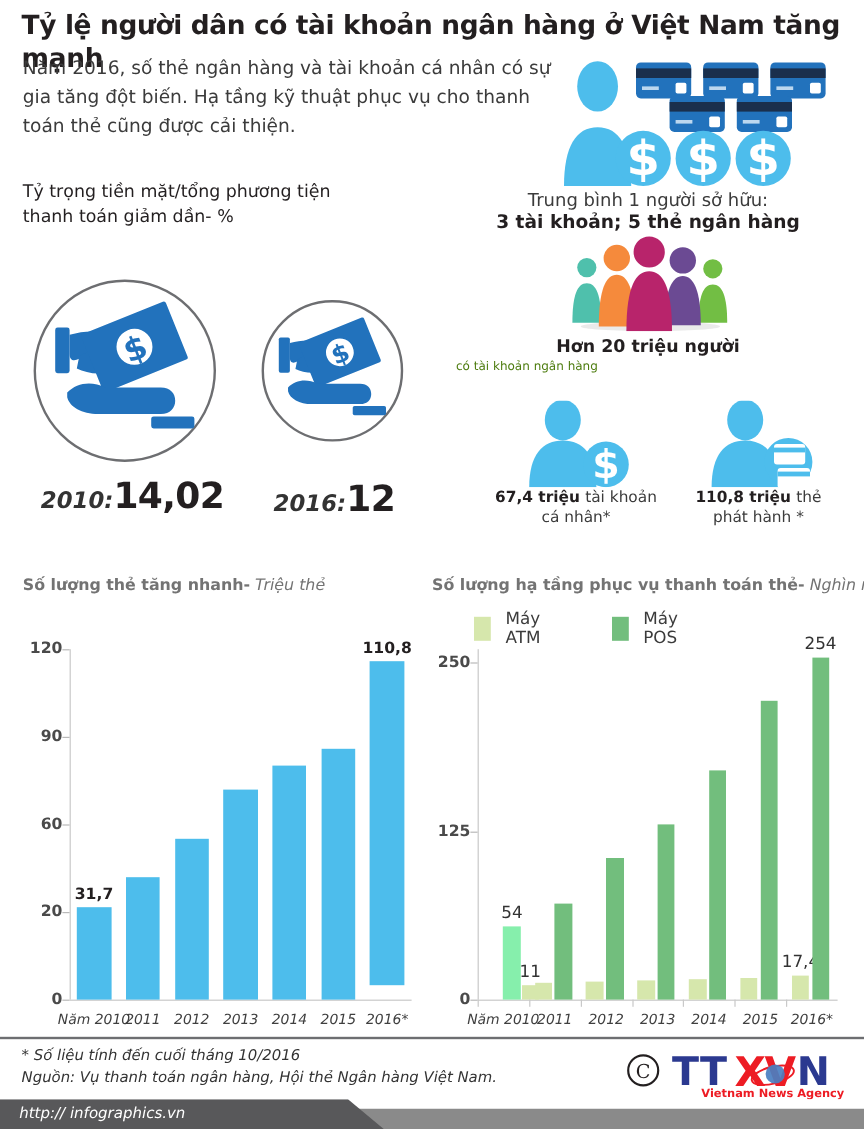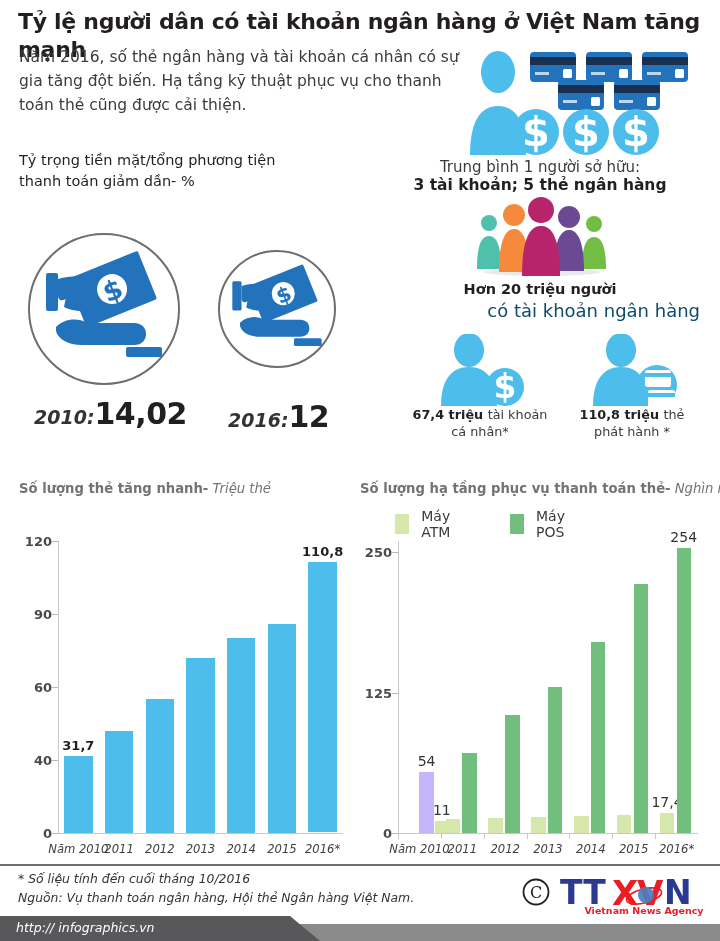--- a/index.html
+++ b/index.html
@@ -50,22 +50,22 @@
   .avg-line2 {
     position: absolute; left: 360px; top: 176px; width: 360px; text-align: center;
     font-size: 15.5px; font-weight: bold; color: #231f20;
   }
   .crowd { position: absolute; left: 472px; top: 196px; width: 140px; height: 80px; }
   .over20-b {
     position: absolute; left: 380px; top: 281px; width: 320px; text-align: center;
     font-size: 14.5px; font-weight: bold; color:#231f20;
   }
   .over20-s {
-    position: absolute; left: 380px; top: 300px; width: 320px; text-align: right;
-    font-size: 18px; color:#0c4a6e;
+    position: absolute; left: 380px; top: 300px; width: 320px; text-align: left;
+    font-size: 10px; color:#4d7c0f;
   }
   .stat { position: absolute; width: 160px; text-align: center; }
   .stat .icons { height: 72px; }
   .stat .txt { font-size: 12.8px; line-height: 1.35; color:#3b3b3b; }
   .stat .txt b { color:#231f20; }
   .s-accounts { left: 400px; top: 334px; }
   .s-cards    { left: 552px; top: 334px; }
 
   
   .chart-title {
@@ -312,21 +312,21 @@
       <span class="sw" id="sw-pos" style="background: rgb(114, 190, 125);"></span>
       <span class="lb">Máy POS</span>
     </div>
   </div>
 
   <div class="plot" id="plot-left" style="left:58px; top:541px; width:285px; height:292px;">
       <div class="axisline" style="height: 292px;"></div>
       <div class="baseline" style="top: 292px; width: 285px;"></div>
       <div class="ylab" style="top: 292px;">0</div>
       <div class="tick" style="top: 292px;"></div>
-      <div class="ylab" style="top: 219px;">40</div>
+      <div class="ylab" style="top: 219px;">20</div>
       <div class="tick" style="top: 219px;"></div>
       <div class="ylab" style="top: 146px;">60</div>
       <div class="tick" style="top: 146px;"></div>
       <div class="ylab" style="top: 73px;">90</div>
       <div class="tick" style="top: 73px;"></div>
       <div class="ylab" style="top: 0px;">120</div>
       <div class="tick" style="top: 0px;"></div>
       <div class="bar" style="left: 6.10714px; width: 28.5px; height: 77.1367px; background: rgb(77, 189, 236); top: 214.863px; bottom: auto;">
         <div class="dl">31,7</div>
       </div>
@@ -334,38 +334,38 @@
       <div class="bar" style="left: 46.8214px; width: 28.5px; height: 102.2px; background: rgb(77, 189, 236); top: 189.8px; bottom: auto;"></div>
       <div class="xlab" style="left: 61.0714px; top: 301px;">2011</div>
       <div class="bar" style="left: 87.5357px; width: 28.5px; height: 133.833px; background: rgb(77, 189, 236); top: 158.167px; bottom: auto;"></div>
       <div class="xlab" style="left: 101.786px; top: 301px;">2012</div>
       <div class="bar" style="left: 128.25px; width: 28.5px; height: 175.2px; background: rgb(77, 189, 236); top: 116.8px; bottom: auto;"></div>
       <div class="xlab" style="left: 142.5px; top: 301px;">2013</div>
       <div class="bar" style="left: 168.964px; width: 28.5px; height: 194.667px; background: rgb(77, 189, 236); top: 97.3333px; bottom: auto;"></div>
       <div class="xlab" style="left: 183.214px; top: 301px;">2014</div>
       <div class="bar" style="left: 209.679px; width: 28.5px; height: 209.267px; background: rgb(77, 189, 236); top: 82.7333px; bottom: auto;"></div>
       <div class="xlab" style="left: 223.929px; top: 301px;">2015</div>
-      <div class="bar" style="left: 250.393px; width: 28.5px; height: 269.613px; background: rgb(77, 189, 236); top: 21px; bottom: auto;">
+      <div class="bar" style="left: 250.393px; width: 28.5px; height: 269.613px; background: rgb(77, 189, 236); top: 10px; bottom: auto;">
         <div class="dl">110,8</div>
       </div>
       <div class="xlab" style="left: 264.643px; top: 301px;">2016*</div>
     </div>
   <div class="plot" id="plot-right" style="left:398px; top:541px; width:300px; height:292px;">
       <div class="axisline" style="height: 292px;"></div>
       <div class="baseline" style="top: 292px; width: 300px;"></div>
       <div class="ylab" style="top: 292px;">0</div>
       <div class="tick" style="top: 292px;"></div>
       <div class="ylab" style="top: 151.615px;">125</div>
       <div class="tick" style="top: 151.615px;"></div>
       <div class="ylab" style="top: 11.2308px;">250</div>
       <div class="tick" style="top: 11.2308px;"></div>
       <div class="bar green" style="left: 4.71429px; width: 14.3743px; height: 12.3538px; background: rgb(214, 231, 172); top: 279.646px; bottom: auto; margin-left: 32px;">
         <div class="dl">11</div>
       </div>
-      <div class="bar green" style="left: 21.4286px; width: 14.3743px; height: 60.6462px; background: #c4b5fd; top: 231.354px; bottom: auto;">
+      <div class="bar green" style="left: 21.4286px; width: 14.3743px; height: 60.6462px; background: #86efac; top: 231.354px; bottom: auto;">
         <div class="dl">54</div>
       </div>
       <div class="xtickmark" style="left: 0px; top: 292px;"></div>
       <div class="xlab" style="left: 21.4286px; top: 301px;">Năm 2010</div>
       <div class="bar green" style="left: 47.5714px; width: 14.3743px; height: 14.0385px; background: rgb(214, 231, 172); top: 277.962px; bottom: auto;"></div>
       <div class="bar green" style="left: 64.2857px; width: 14.3743px; height: 79.7385px; background: rgb(114, 190, 125); top: 212.262px; bottom: auto;"></div>
       <div class="xtickmark" style="left: 42.8571px; top: 292px;"></div>
       <div class="xlab" style="left: 64.2857px; top: 301px;">2011</div>
       <div class="bar green" style="left: 90.4286px; width: 14.3743px; height: 15.1615px; background: rgb(214, 231, 172); top: 276.838px; bottom: auto;"></div>
       <div class="bar green" style="left: 107.143px; width: 14.3743px; height: 117.923px; background: rgb(114, 190, 125); top: 174.077px; bottom: auto;"></div>

